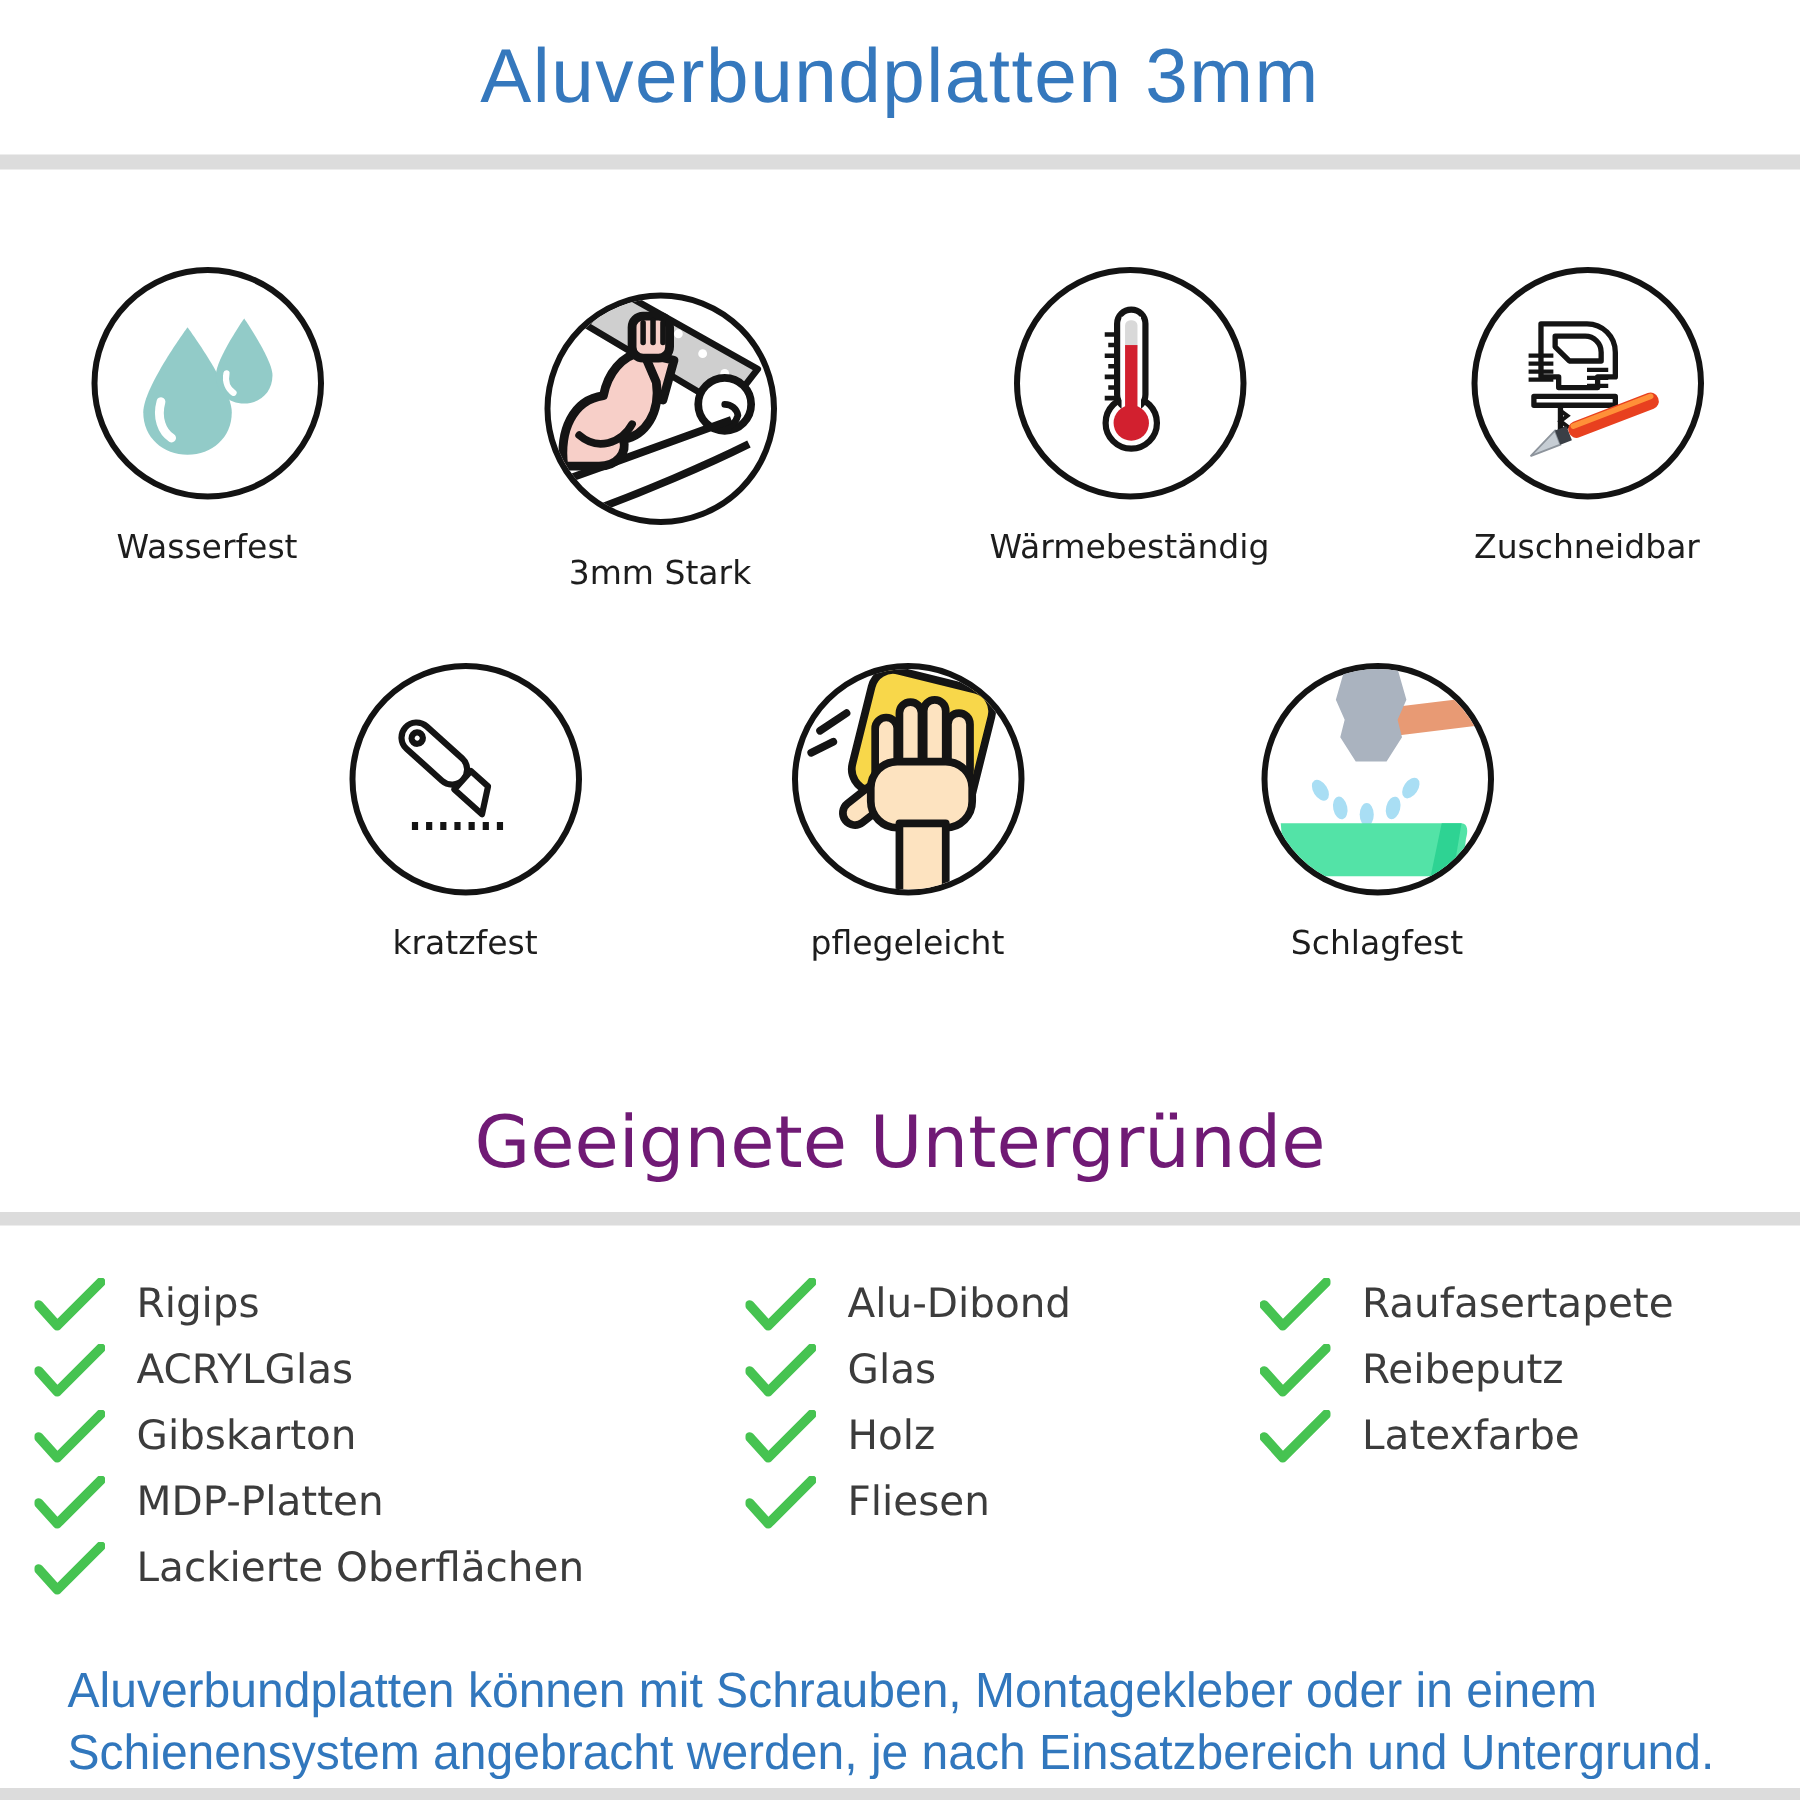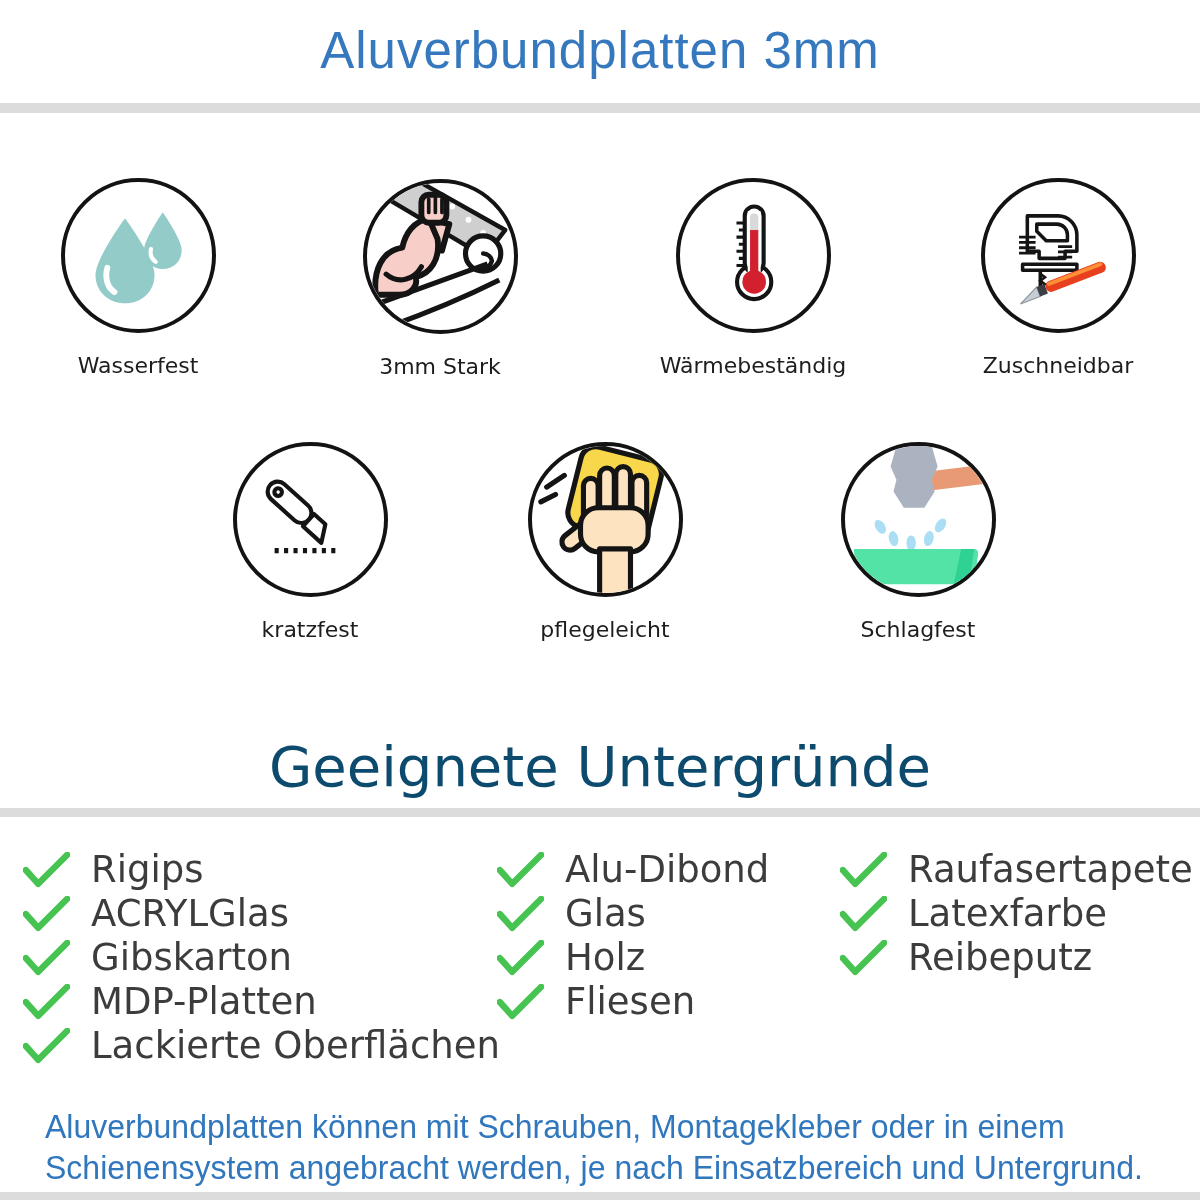--- a/index.html
+++ b/index.html
@@ -15,26 +15,26 @@
   #bar-bottom { top:1192px; height:8px; }
 
   .feature { position:absolute; width:280px; display:flex; flex-direction:column; align-items:center; }
   .circle  { width:147px; height:147px; border:4.5px solid #131313; border-radius:50%;
              background:#fff; overflow:hidden; display:flex; align-items:center; justify-content:center; }
   .circle svg { width:118px; height:118px; }
   .circle.full svg { width:147px; height:147px; }
   .flabel  { margin-top:20px; font-size:22px; line-height:1.2; color:#1d1d1d; text-align:center; white-space:nowrap; }
 
   .subhead { position:absolute; top:734px; left:0; width:100%; text-align:center;
-             font-size:56px; color:#0c4a6e; }
+             font-size:48px; color:#701a75; }
 
   .col  { position:absolute; top:852px; }
   .item { display:flex; align-items:center; height:35px; margin-bottom:9px; }
   .item svg { width:47px; height:36px; margin-right:21px; flex:none; }
-  .item span { font-size:37px; line-height:1; color:#3c3c3c; white-space:nowrap; }
+  .item span { font-size:27px; line-height:1; color:#3c3c3c; white-space:nowrap; }
 
   .footer { position:absolute; left:45px; top:1106px; white-space:nowrap;
             font:400 33px/41px "Liberation Sans", sans-serif; color:#3177bd;
             transform:scaleX(0.97); transform-origin:left top; }
 </style>
 </head>
 <body>
 
 <div id="canvas">
 
@@ -46,21 +46,21 @@
       <svg viewBox="0 0 100 100">
         <path d="M39 18 C39 18 14 52 14 66 C14 80.4 25.2 90 39 90 C52.8 90 64 80.4 64 66 C64 52 39 18 39 18 Z" fill="#92cbc8"></path>
         <path d="M24 60 C21.5 69 24.5 77 30 80.5" stroke="#ffffff" stroke-width="5" fill="none" stroke-linecap="round"></path>
         <path d="M71 13 C71 13 55 36 55 45 C55 54.5 62 61 71 61 C80 61 87 54.5 87 45 C87 36 71 13 71 13 Z" fill="#92cbc8"></path>
         <path d="M61 44 C60 49 62 53 65 55" stroke="#ffffff" stroke-width="3.5" fill="none" stroke-linecap="round"></path>
       </svg>
     </div>
     <div class="flabel">Wasserfest</div>
   </div>
 
-  <div class="feature" style="left:300px; top:179px;align-items:center;">
+  <div class="feature" style="left:300px; top:195px;align-items:center;">
     <div class="circle full">
       <svg viewBox="0 0 100 100">
         <polygon points="30,-4 94,32 80,50 16,12" fill="#cfcfcf" stroke="#141414" stroke-width="3" stroke-linejoin="round"></polygon>
         <circle cx="58" cy="16" r="2" fill="#fff"></circle>
           <circle cx="69" cy="25" r="2" fill="#fff"></circle>
           <circle cx="79" cy="34" r="2" fill="#fff"></circle>
         <circle cx="79" cy="48" r="12" fill="#ffffff" stroke="#141414" stroke-width="3.5"></circle>
         <path d="M79 48 a6 6 0 0 1 6 5 a8 8 0 0 1 -8 6" stroke="#141414" stroke-width="3" fill="none" stroke-linecap="round"></path>
         <path d="M2 84 C30 74 62 62 82 55" stroke="#141414" stroke-width="3.5" fill="none"></path>
         <path d="M14 98 C42 88 72 75 90 66" stroke="#141414" stroke-width="3.5" fill="none"></path>
@@ -237,27 +237,27 @@
     <div class="item">
       <svg viewBox="0 0 34 26">
           <path d="M2 13 L11 23 L32 2" stroke="#46c351" stroke-width="4.6" fill="none" stroke-linecap="round" stroke-linejoin="round"></path>
         </svg>
       <span>Raufasertapete</span>
     </div>
     <div class="item">
       <svg viewBox="0 0 34 26">
           <path d="M2 13 L11 23 L32 2" stroke="#46c351" stroke-width="4.6" fill="none" stroke-linecap="round" stroke-linejoin="round"></path>
         </svg>
+      <span>Reibeputz</span>
+    </div>
+    <div class="item">
+      <svg viewBox="0 0 34 26">
+          <path d="M2 13 L11 23 L32 2" stroke="#46c351" stroke-width="4.6" fill="none" stroke-linecap="round" stroke-linejoin="round"></path>
+        </svg>
       <span>Latexfarbe</span>
-    </div>
-    <div class="item">
-      <svg viewBox="0 0 34 26">
-          <path d="M2 13 L11 23 L32 2" stroke="#46c351" stroke-width="4.6" fill="none" stroke-linecap="round" stroke-linejoin="round"></path>
-        </svg>
-      <span>Reibeputz</span>
     </div>
   </div>
 
   <div class="footer">
     <div>Aluverbundplatten können mit Schrauben, Montagekleber oder in einem</div>
     <div>Schienensystem angebracht werden, je nach Einsatzbereich und Untergrund.</div>
   </div>
 
   <div class="bar" id="bar-bottom"></div>
 </div>

